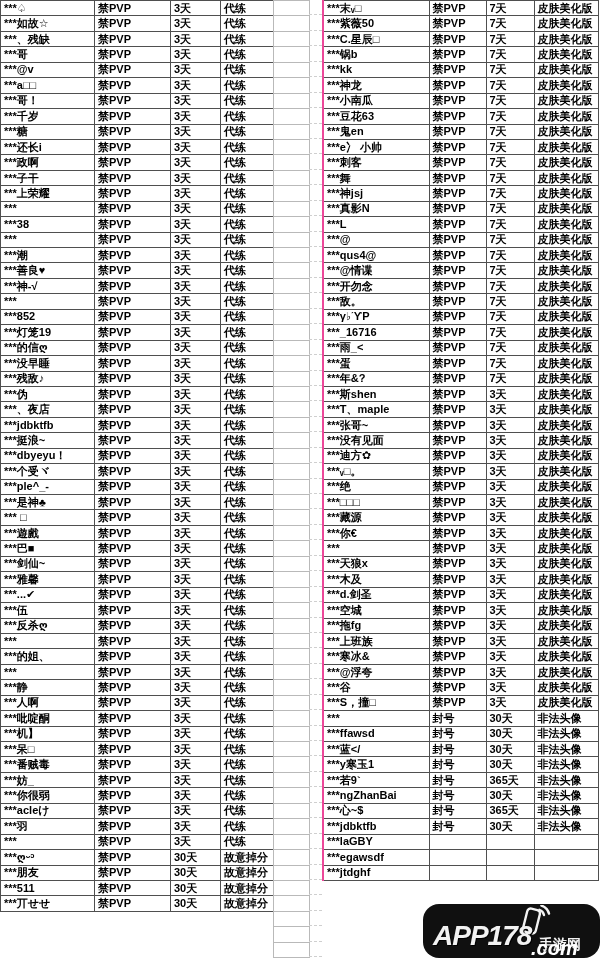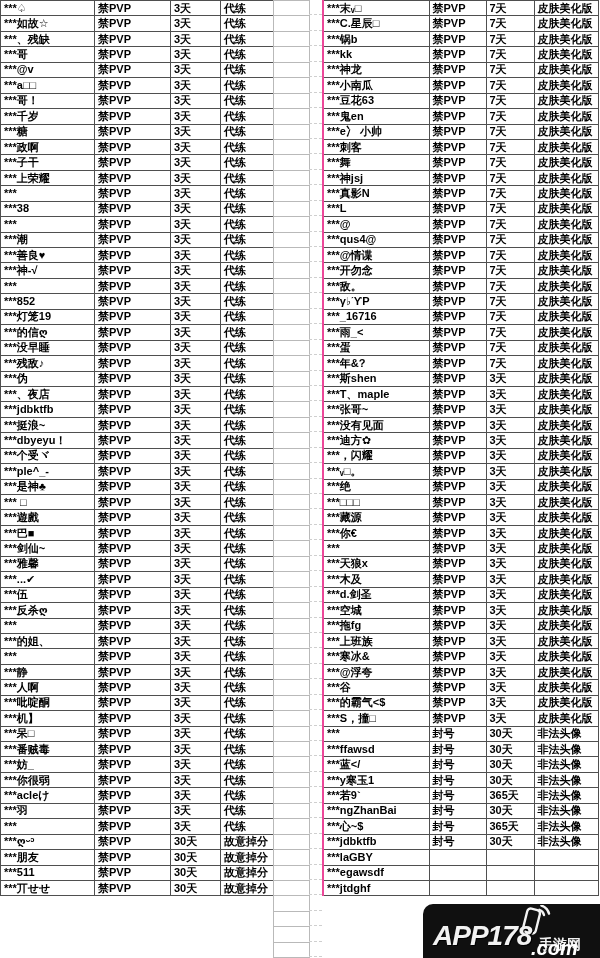--- a/index.html
+++ b/index.html
@@ -21,21 +21,21 @@
   #right-table{left:322px;width:275px;border-left:2px solid #ec4899;}
   
   #strip-table{left:273px;width:36px;}
   #strip-table td{border:1px solid #b9b9b9;}
   
   #dash-col{position:absolute;left:309px;top:0;width:13px;height:958px;}
   #dash-col .dash-row{height:15.45px;border-bottom:1px dashed #cfcfcf;box-sizing:border-box;}
   
   #watermark{
     position:absolute;left:423px;top:904px;width:177px;height:54px;
-    background:#101010;border-top-left-radius:10px;z-index:5;
+    background:#101010;border-top-left-radius:10px;z-index:5;border-radius:16px;
   }
   .wm-brand{
     position:absolute;left:10px;top:16px;
     font-size:28px;font-weight:800;font-style:italic;color:#f2f2f2;
     letter-spacing:-1px;text-shadow:1px 1px 0 #000;
   }
   .wm-site{
     position:absolute;left:116px;top:32px;
     font-size:14px;font-weight:700;color:#f2f2f2;white-space:nowrap;text-align:right;
   }
@@ -104,20 +104,26 @@
         <td>3天</td>
         <td>代练</td>
       </tr>
       <tr>
         <td>***糖</td>
         <td>禁PVP</td>
         <td>3天</td>
         <td>代练</td>
       </tr>
       <tr>
+        <td>***还长i</td>
+        <td>禁PVP</td>
+        <td>3天</td>
+        <td>代练</td>
+      </tr>
+      <tr>
         <td>***政啊</td>
         <td>禁PVP</td>
         <td>3天</td>
         <td>代练</td>
       </tr>
       <tr>
         <td>***子干</td>
         <td>禁PVP</td>
         <td>3天</td>
         <td>代练</td>
@@ -673,20 +679,26 @@
       <col style="width:64px">
     </colgroup>
   <tbody id="right-tbody">
       <tr>
         <td>***末ᵥ□</td>
         <td>禁PVP</td>
         <td>7天</td>
         <td>皮肤美化版</td>
       </tr>
       <tr>
+        <td>***紫薇50</td>
+        <td>禁PVP</td>
+        <td>7天</td>
+        <td>皮肤美化版</td>
+      </tr>
+      <tr>
         <td>***C.星辰□</td>
         <td>禁PVP</td>
         <td>7天</td>
         <td>皮肤美化版</td>
       </tr>
       <tr>
         <td>***锅b</td>
         <td>禁PVP</td>
         <td>7天</td>
         <td>皮肤美化版</td>
@@ -841,26 +853,20 @@
         <td>3天</td>
         <td>皮肤美化版</td>
       </tr>
       <tr>
         <td>***迪方✿</td>
         <td>禁PVP</td>
         <td>3天</td>
         <td>皮肤美化版</td>
       </tr>
       <tr>
-        <td>***，闪耀</td>
-        <td>禁PVP</td>
-        <td>3天</td>
-        <td>皮肤美化版</td>
-      </tr>
-      <tr>
         <td>***ᵥ□。</td>
         <td>禁PVP</td>
         <td>3天</td>
         <td>皮肤美化版</td>
       </tr>
       <tr>
         <td>***绝</td>
         <td>禁PVP</td>
         <td>3天</td>
         <td>皮肤美化版</td>
@@ -932,26 +938,20 @@
         <td>皮肤美化版</td>
       </tr>
       <tr>
         <td>***@浮夸</td>
         <td>禁PVP</td>
         <td>3天</td>
         <td>皮肤美化版</td>
       </tr>
       <tr>
         <td>***谷</td>
-        <td>禁PVP</td>
-        <td>3天</td>
-        <td>皮肤美化版</td>
-      </tr>
-      <tr>
-        <td>***的霸气&lt;$</td>
         <td>禁PVP</td>
         <td>3天</td>
         <td>皮肤美化版</td>
       </tr>
       <tr>
         <td>***S，撞□</td>
         <td>禁PVP</td>
         <td>3天</td>
         <td>皮肤美化版</td>
       </tr>

